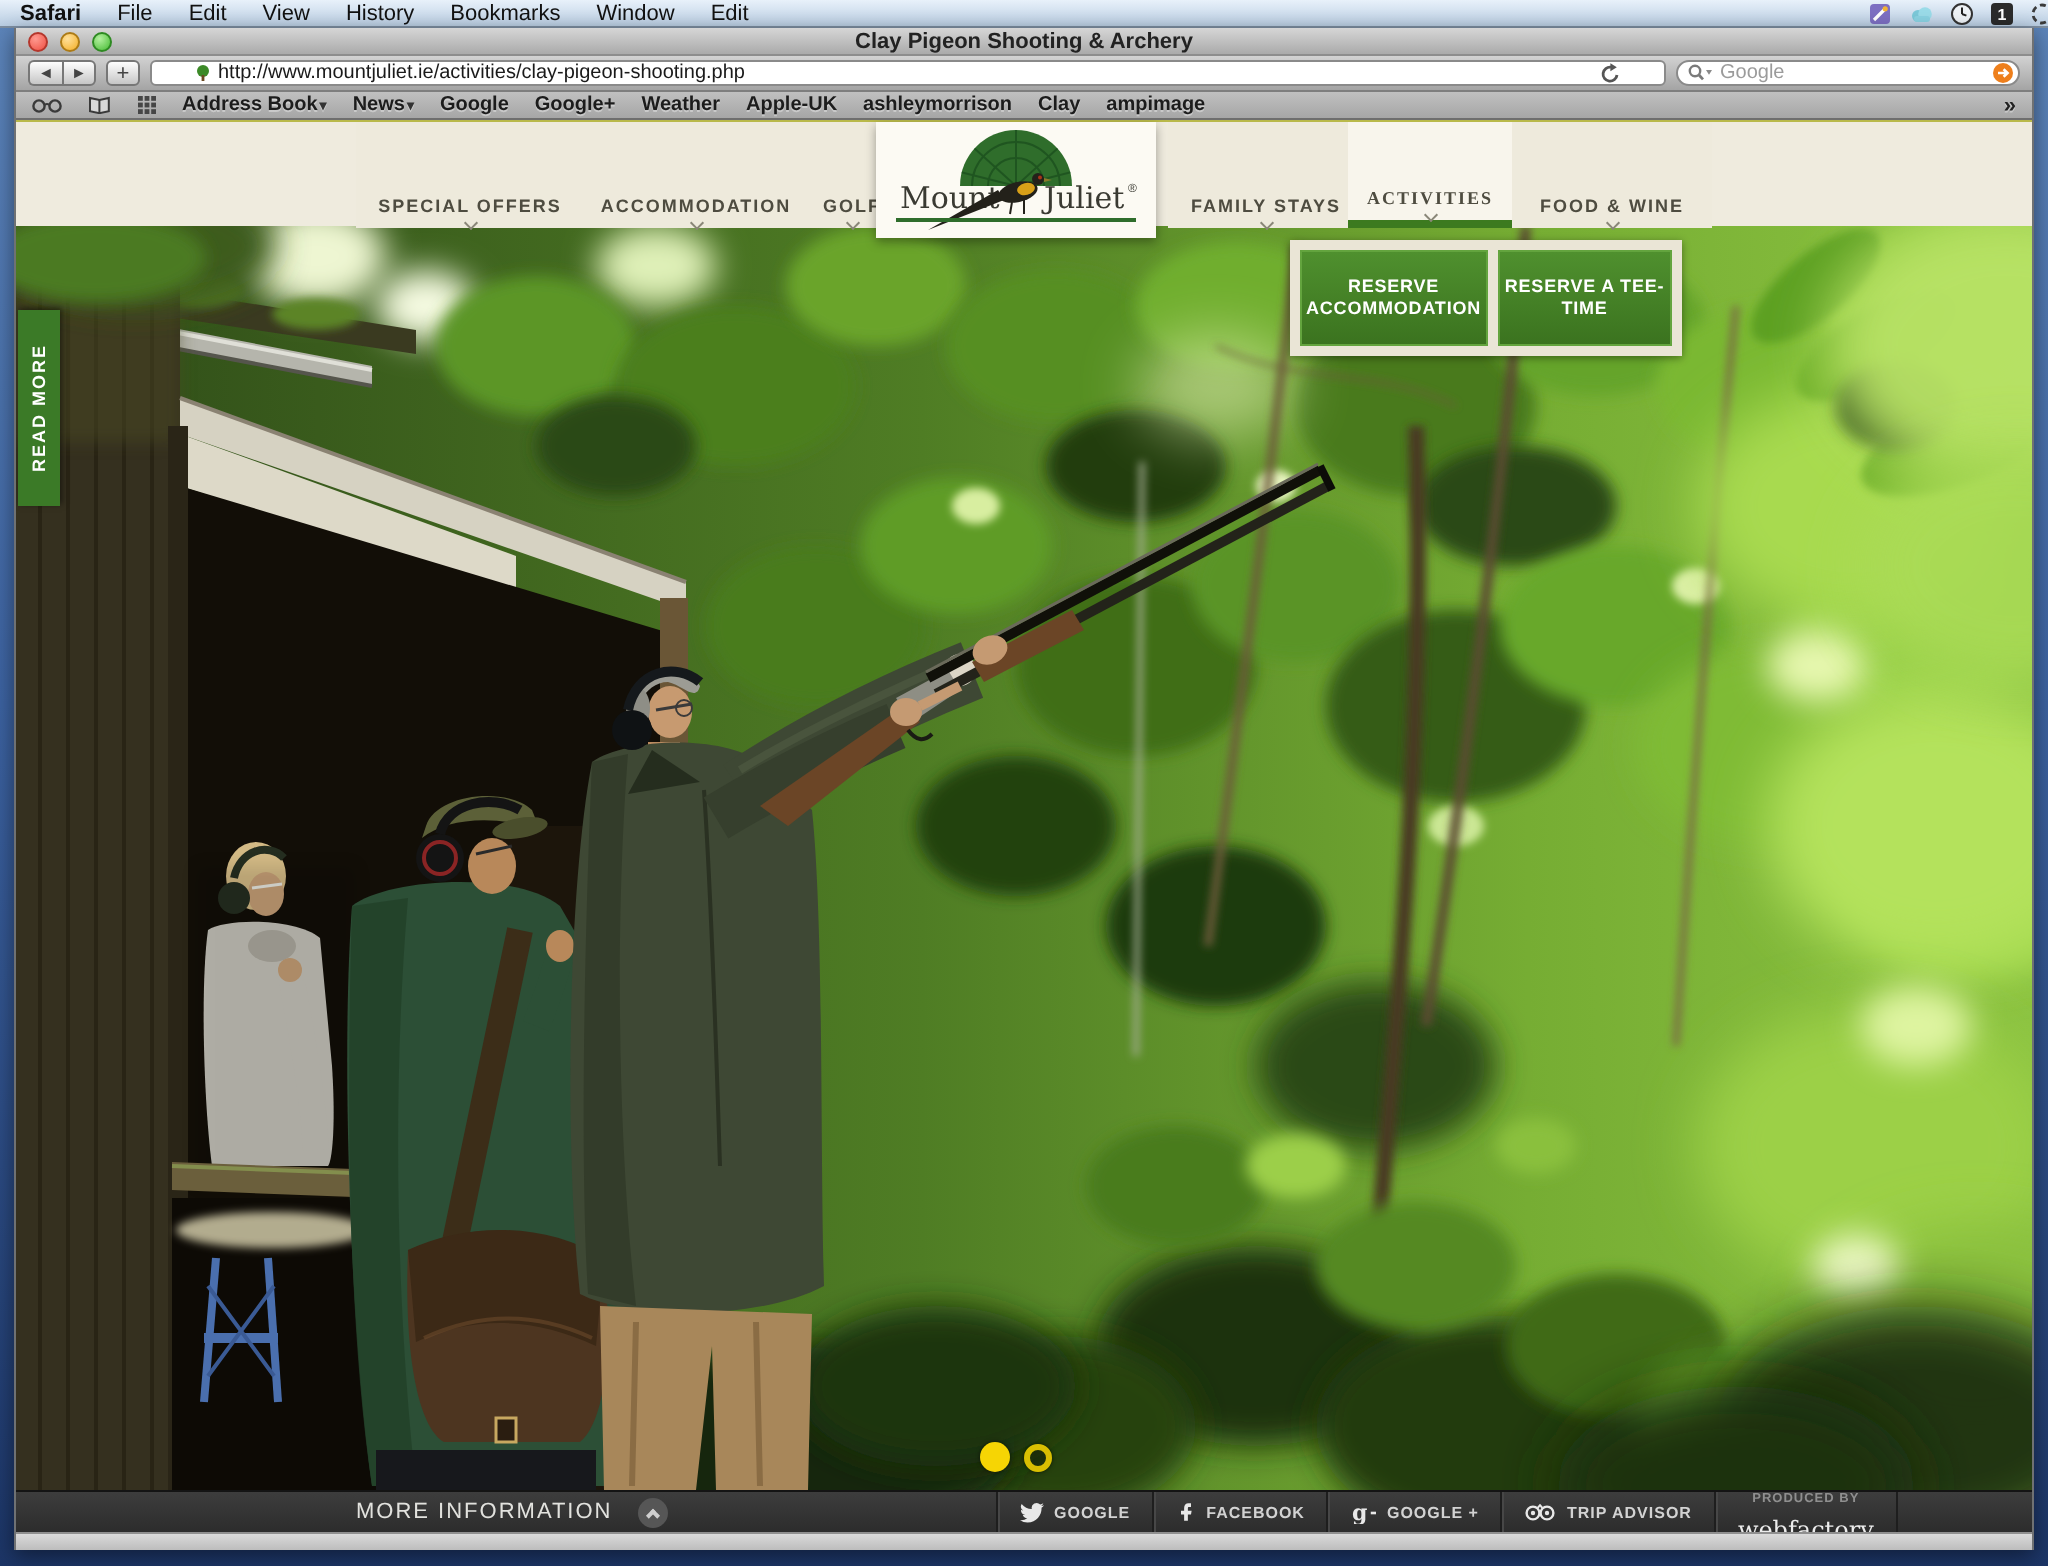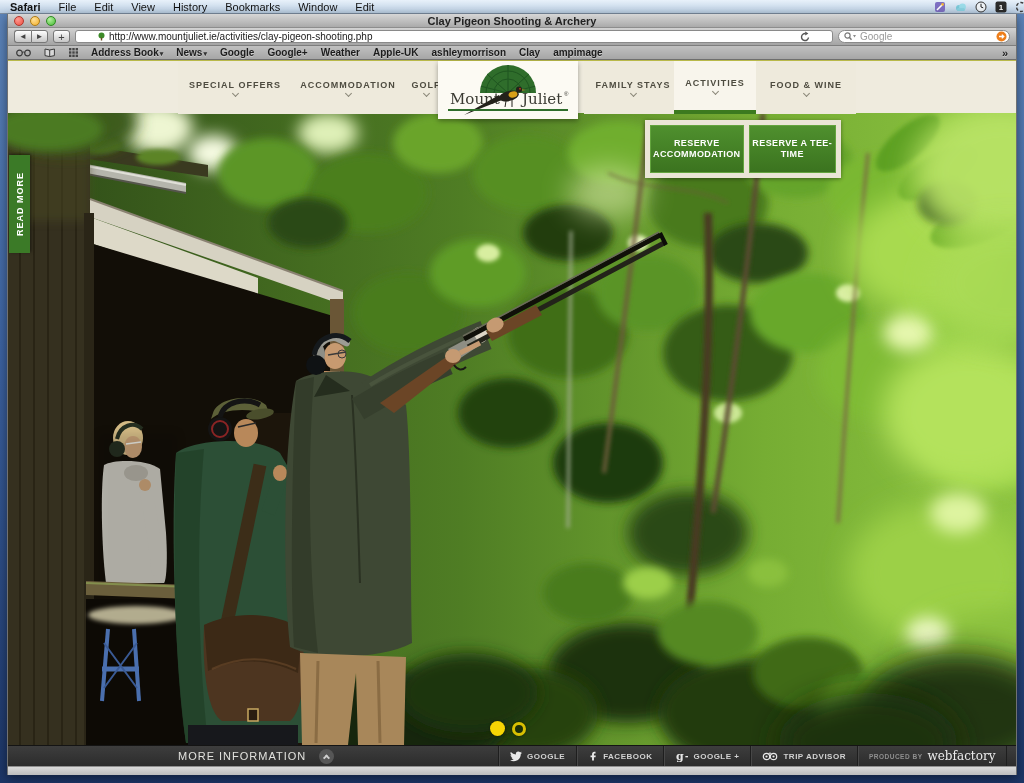--- a/index.html
+++ b/index.html
@@ -51,27 +51,27 @@
   .bookmarksbar .bicon { display:flex; align-items:center; }
   .bm { white-space:nowrap; }
   .dd { font-size:7px; color:#333; margin-left:1px; }
   .overflow { margin-left:auto; font-size:11px; color:#222; }
 
   
   .content { position:relative; width:1008px; height:706px; background:#000; overflow:hidden; }
 
   .sitenav { position:relative; height:53px; background:#efebde; border-top:1px solid #b9b94a; z-index:5; }
   .tab { position:absolute; top:0; height:53px; display:flex; flex-direction:column; align-items:center;
-         justify-content:center; gap:3px; font-size:9px; font-weight:bold; letter-spacing:1px; color:#4e4c40;
+         justify-content:flex-end; gap:3px; font-size:9px; font-weight:bold; letter-spacing:1px; color:#4e4c40;
          background:#eeeadc; cursor:pointer; }
   .tab .chev { width:5px; height:5px; border-right:1.5px solid #8a8778; border-bottom:1.5px solid #8a8778;
                transform:rotate(45deg); margin-top:-2px; }
   .tab.active { background:#f8f5ec; border-bottom:4px solid #3c7a1f; }
   .t1 { left:170px; width:114px; } .t2 { left:284px; width:112px; } .t3 { left:396px; width:44px; }
-  .t4 { left:576px; width:98px; } .t5 { left:666px; width:82px; } .t6 { left:748px; width:100px; }
+  .t4 { left:576px; width:98px; } .t5 { left:666px; width:82px;font-family:Liberation Serif, serif; } .t6 { left:748px; width:100px; }
   .logobox { position:absolute; left:430px; top:0; width:140px; height:58px; background:#fcfaf3;
              box-shadow:0 2px 5px rgba(0,0,0,.35); z-index:6; display:flex; align-items:center; justify-content:center; cursor:pointer; }
 
   .hero { position:relative; height:632px; background:#3a5a20; }
   .hero > svg.scene { position:absolute; left:0; top:0; }
 
   .readmore { position:absolute; left:1px; top:42px; width:21px; height:98px; background:#3b7a27;
               color:#fff; font-size:9px; font-weight:bold; letter-spacing:1px;
               writing-mode:vertical-rl; transform:rotate(180deg);
               display:flex; align-items:center; justify-content:center;
@@ -87,21 +87,21 @@
 
   .sitefooter { position:relative; height:21px; background:linear-gradient(#3d3d3d,#2c2c2c);
                 border-top:1px solid #141414; display:flex; align-items:center; color:#ccc; z-index:5; }
   .moreinfo { margin-left:170px; display:flex; align-items:center; gap:13px; cursor:pointer; }
   .moreinfo .milabel { font-size:11px; letter-spacing:1px; color:#e2e2de; }
   .chevbtn { width:15px; height:15px; border-radius:50%; background:#565656; display:flex; align-items:center; justify-content:center; }
   .chevup { width:5px; height:5px; border-left:2px solid #cfcfcf; border-top:2px solid #cfcfcf; transform:rotate(45deg) translate(1px,1px); }
   .social { position:absolute; left:490px; top:0; bottom:0; display:flex; align-items:stretch; }
   .socitem { display:flex; align-items:center; gap:5px; padding:0 11px; border-left:1px solid #1e1e1e;
              box-shadow:inset 1px 0 0 #474747; font-size:8px; font-weight:bold; letter-spacing:.5px; color:#d2d2d2; cursor:pointer; }
-  .socitem:last-child { border-right:1px solid #1e1e1e; }
+  .socitem:last-child { border-right:1px solid #1e1e1e;flex-direction:column; }
   .socitem svg { display:block; }
   .pb { font-size:6.5px; color:#8f8f8f; letter-spacing:.5px; font-weight:bold; }
   .wf { font-size:12px; color:#ececec; font-family:"DejaVu Serif", serif; font-weight:normal; letter-spacing:0; }
 
   .statusbar { height:9px; background:linear-gradient(#dadada,#bdbdbd); border-top:1px solid #8f8f8f; }
 </style>
 </head>
 <body>
 
 <div class="screen">

